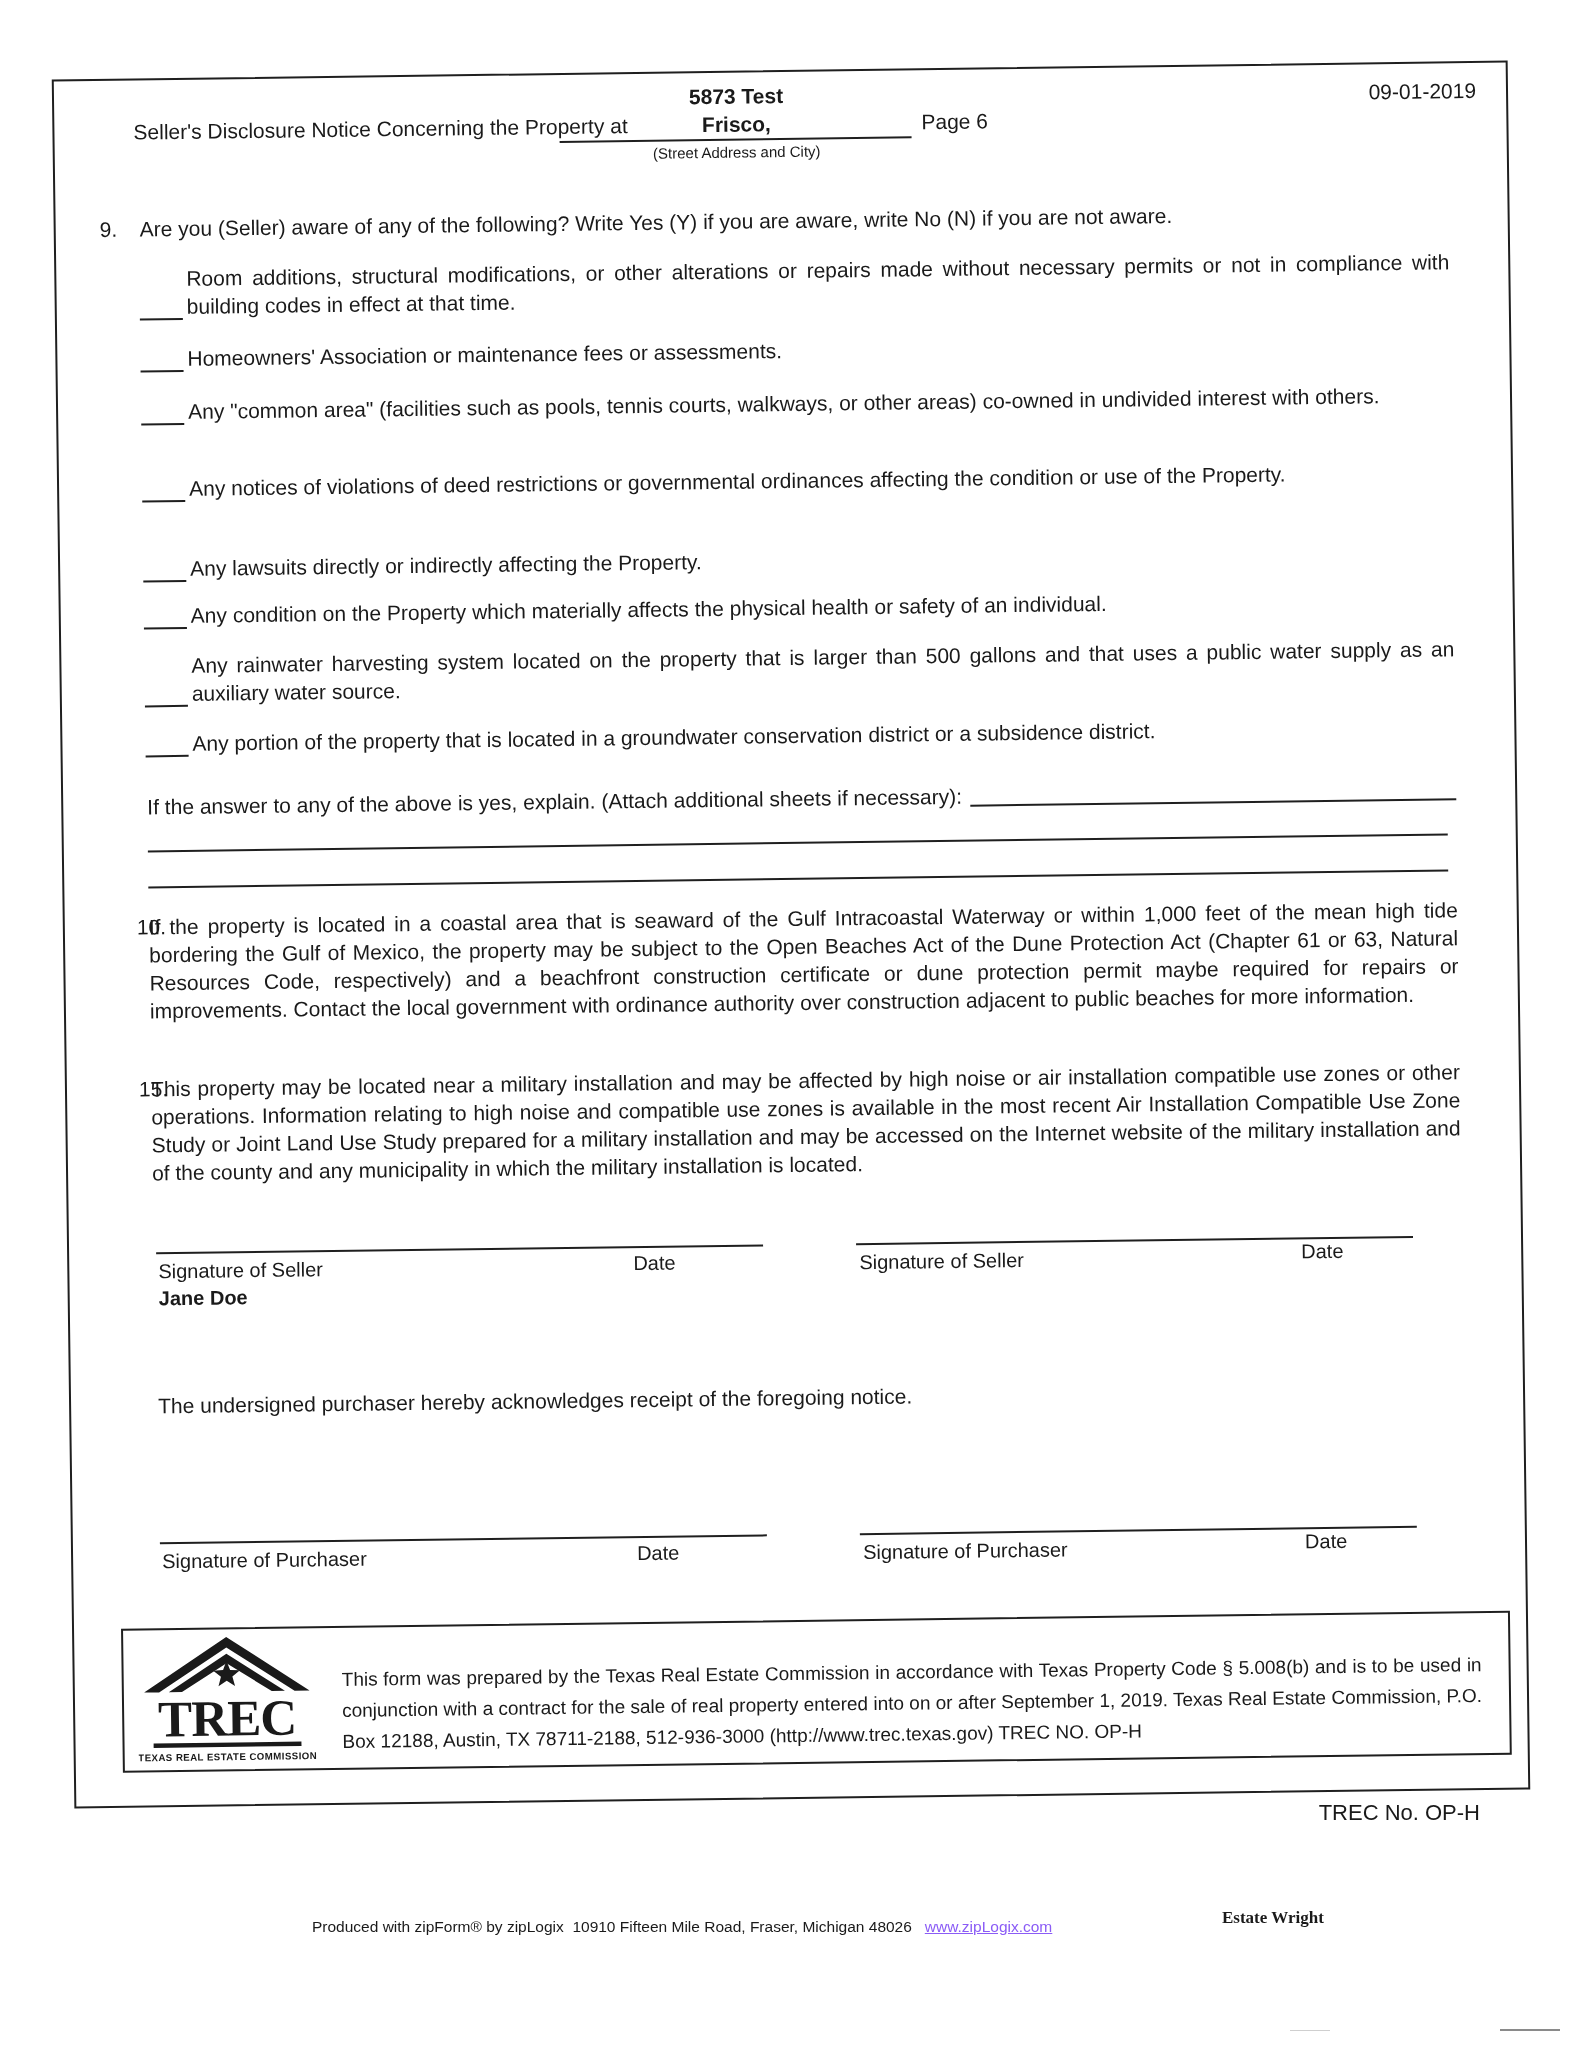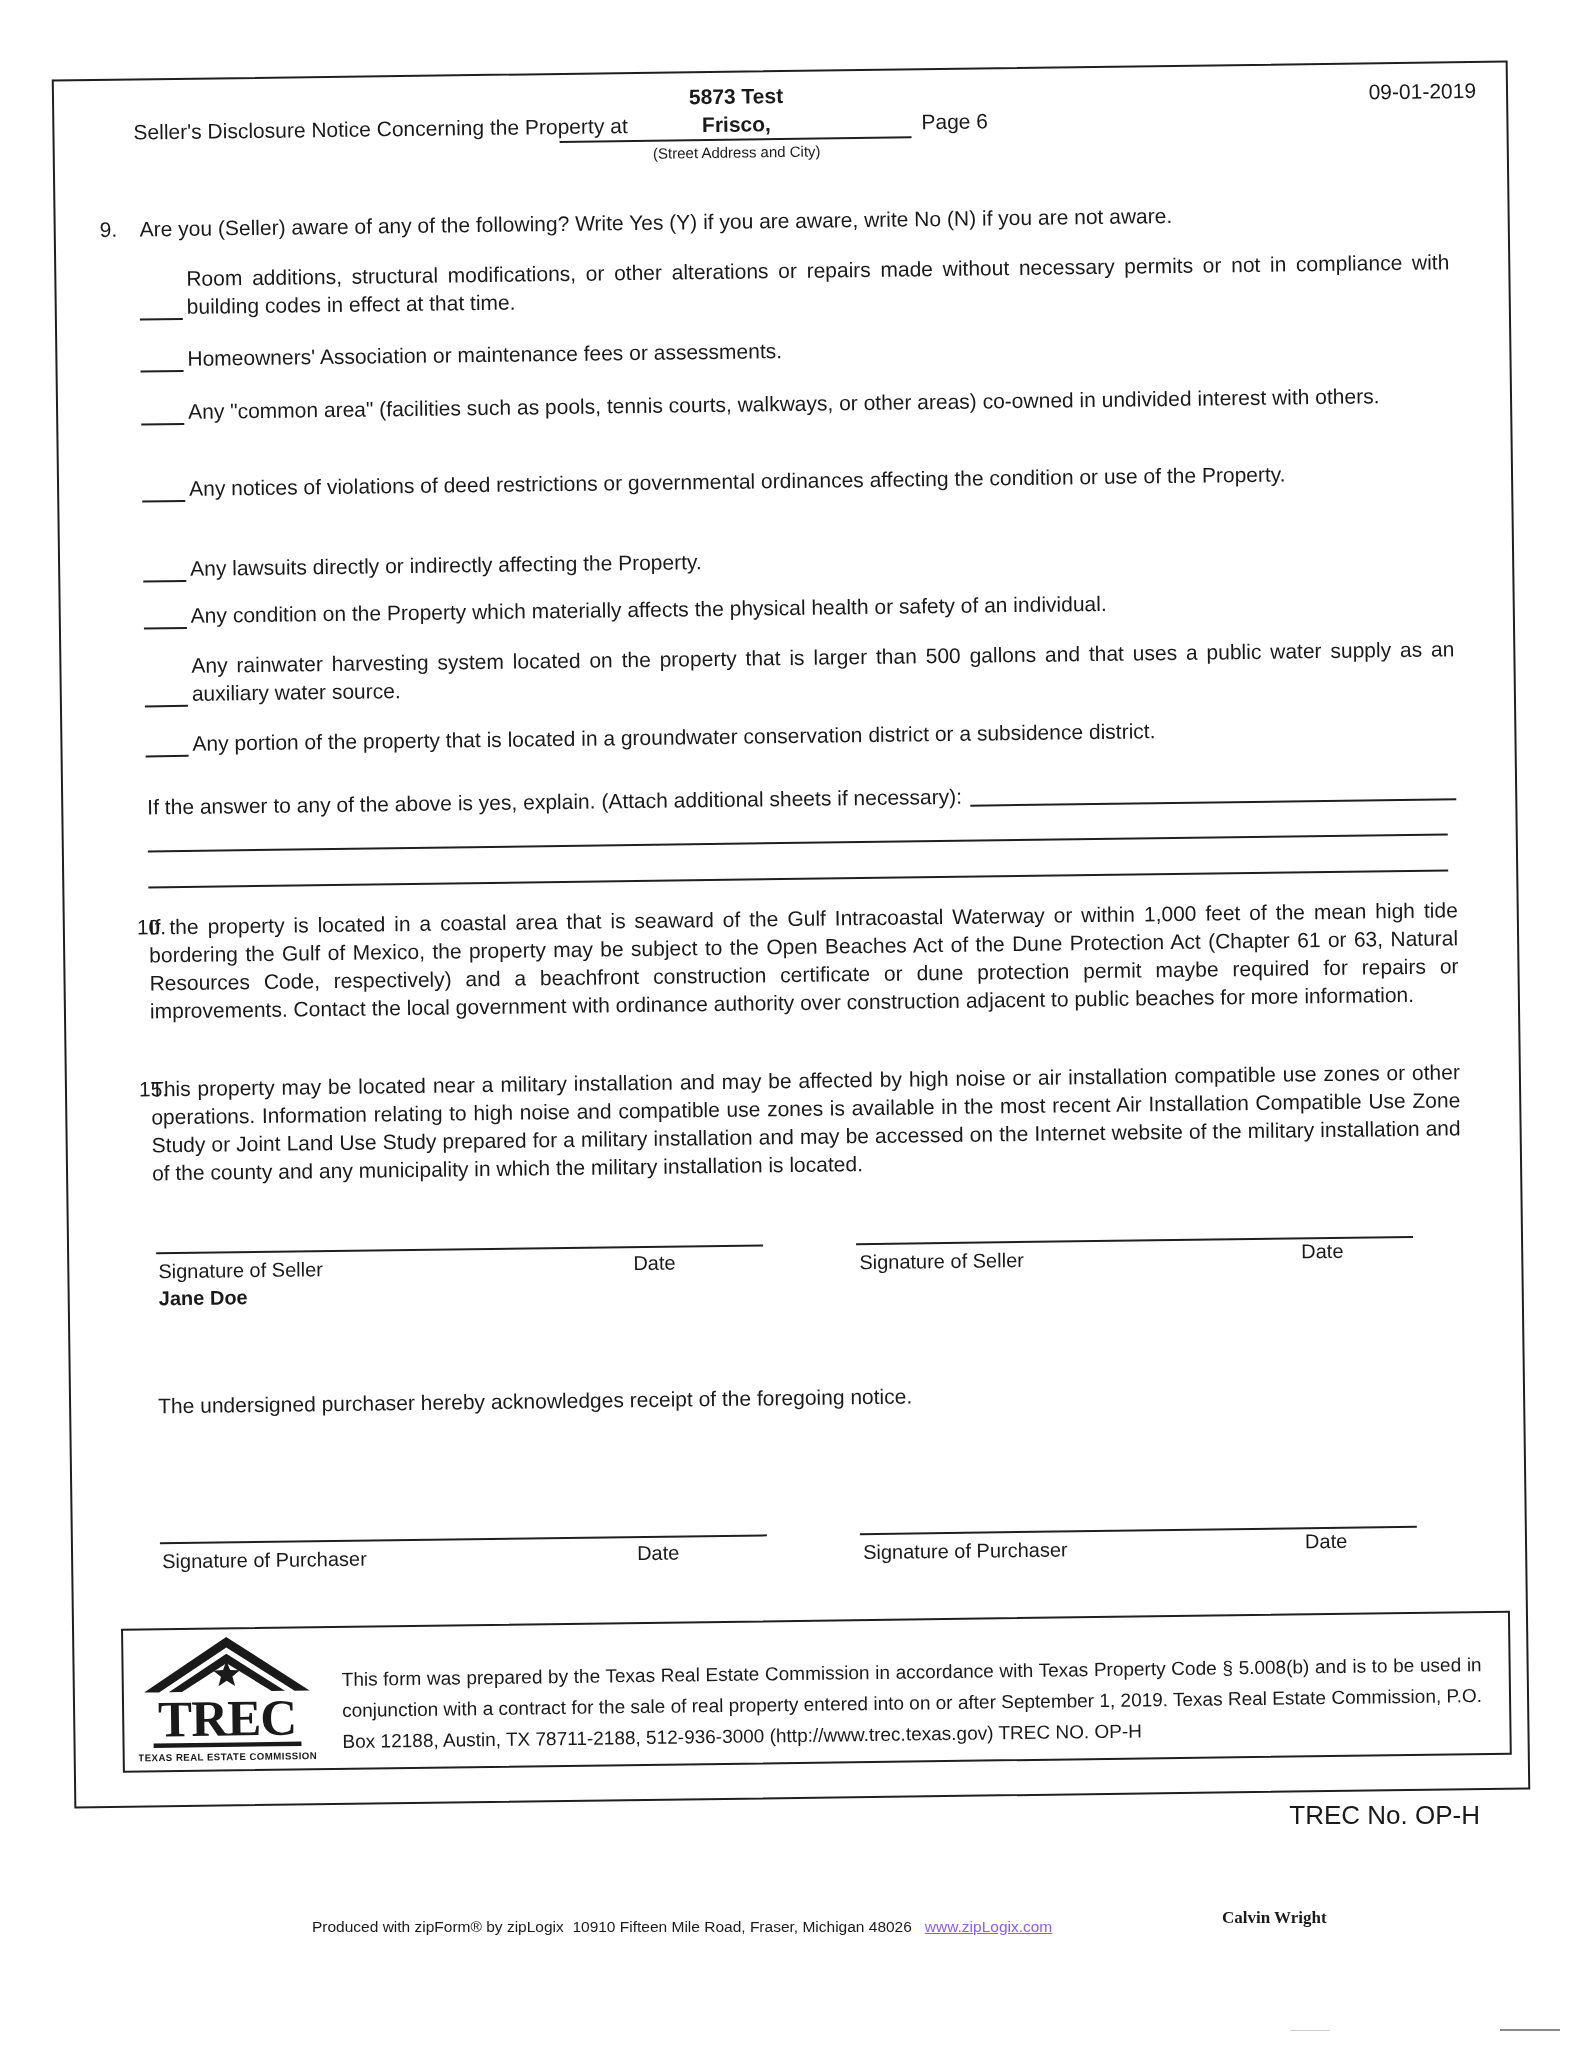--- a/index.html
+++ b/index.html
@@ -32,21 +32,21 @@
   .para{left:84px;width:1309px;font-size:21px;line-height:28px;}
   .pnum{position:absolute;left:-36px;top:0;margin-left:24px;}
   
   .sigline{height:0;border-bottom:2px solid #1f1f1f;}
   .siglab{font-size:20px;white-space:nowrap;}
   
   .fbox{left:47px;top:1548px;width:1385px;height:140px;border:2px solid #1f1f1f;}
   .ftext{position:absolute;left:218px;top:36px;width:1140px;font-size:19px;line-height:31px;text-align:justify;}
   .logo{position:absolute;left:14px;top:4px;}
   
-  .trecno{left:auto;right:103px;top:1800px;font-size:26px;text-align:right;}
+  .trecno{left:auto;right:103px;top:1800px;font-size:22px;text-align:right;}
   .produced{left:312px;top:1918px;font-size:15.5px;white-space:pre;}
   .produced a{color:#8b5cf6;}
   .agent{left:1222px;top:1908px;font-size:17px;font-weight:bold;font-family:"Liberation Serif","DejaVu Serif",serif;}
   .artifact{left:1500px;top:2029px;width:60px;height:2px;background:#8a8a8a;}
   .artifact2{left:1290px;top:2030px;width:40px;height:1px;background:#cfcfcf;}
 </style>
 </head>
 <body>
 
 <div class="stage">
@@ -142,17 +142,17 @@
         <text x="100" y="116" text-anchor="middle" font-family="Liberation Serif, DejaVu Serif, serif" font-weight="bold" font-size="58" letter-spacing="-1" fill="#1a1a1a">TREC</text>
         <rect x="16" y="124" width="168" height="5" fill="#1a1a1a"></rect>
         <text x="100" y="144" text-anchor="middle" font-family="Liberation Sans, DejaVu Sans, sans-serif" font-weight="bold" font-size="11" letter-spacing="0.5" fill="#1a1a1a">TEXAS REAL ESTATE COMMISSION</text>
       </svg>
       <div class="ftext">This form was prepared by the Texas Real Estate Commission in accordance with Texas Property Code § 5.008(b) and is to be used in conjunction with a contract for the sale of real property entered into on or after September 1, 2019. Texas Real Estate Commission, P.O. Box 12188, Austin, TX 78711-2188, 512-936-3000 (http://www.trec.texas.gov) TREC NO. OP-H</div>
     </div>
   </div>
 
   <div class="abs trecno">TREC No. OP-H</div>
   <div class="abs produced"><span>Produced with zipForm® by zipLogix  10910 Fifteen Mile Road, Fraser, Michigan 48026</span>   <a href="#">www.zipLogix.com</a></div>
-  <div class="abs agent">Calvin Wright</div>
+  <div class="abs agent">Estate Wright</div>
   <div class="abs artifact"></div>
   <div class="abs artifact2"></div>
 
 </div>
 
 </body></html>

